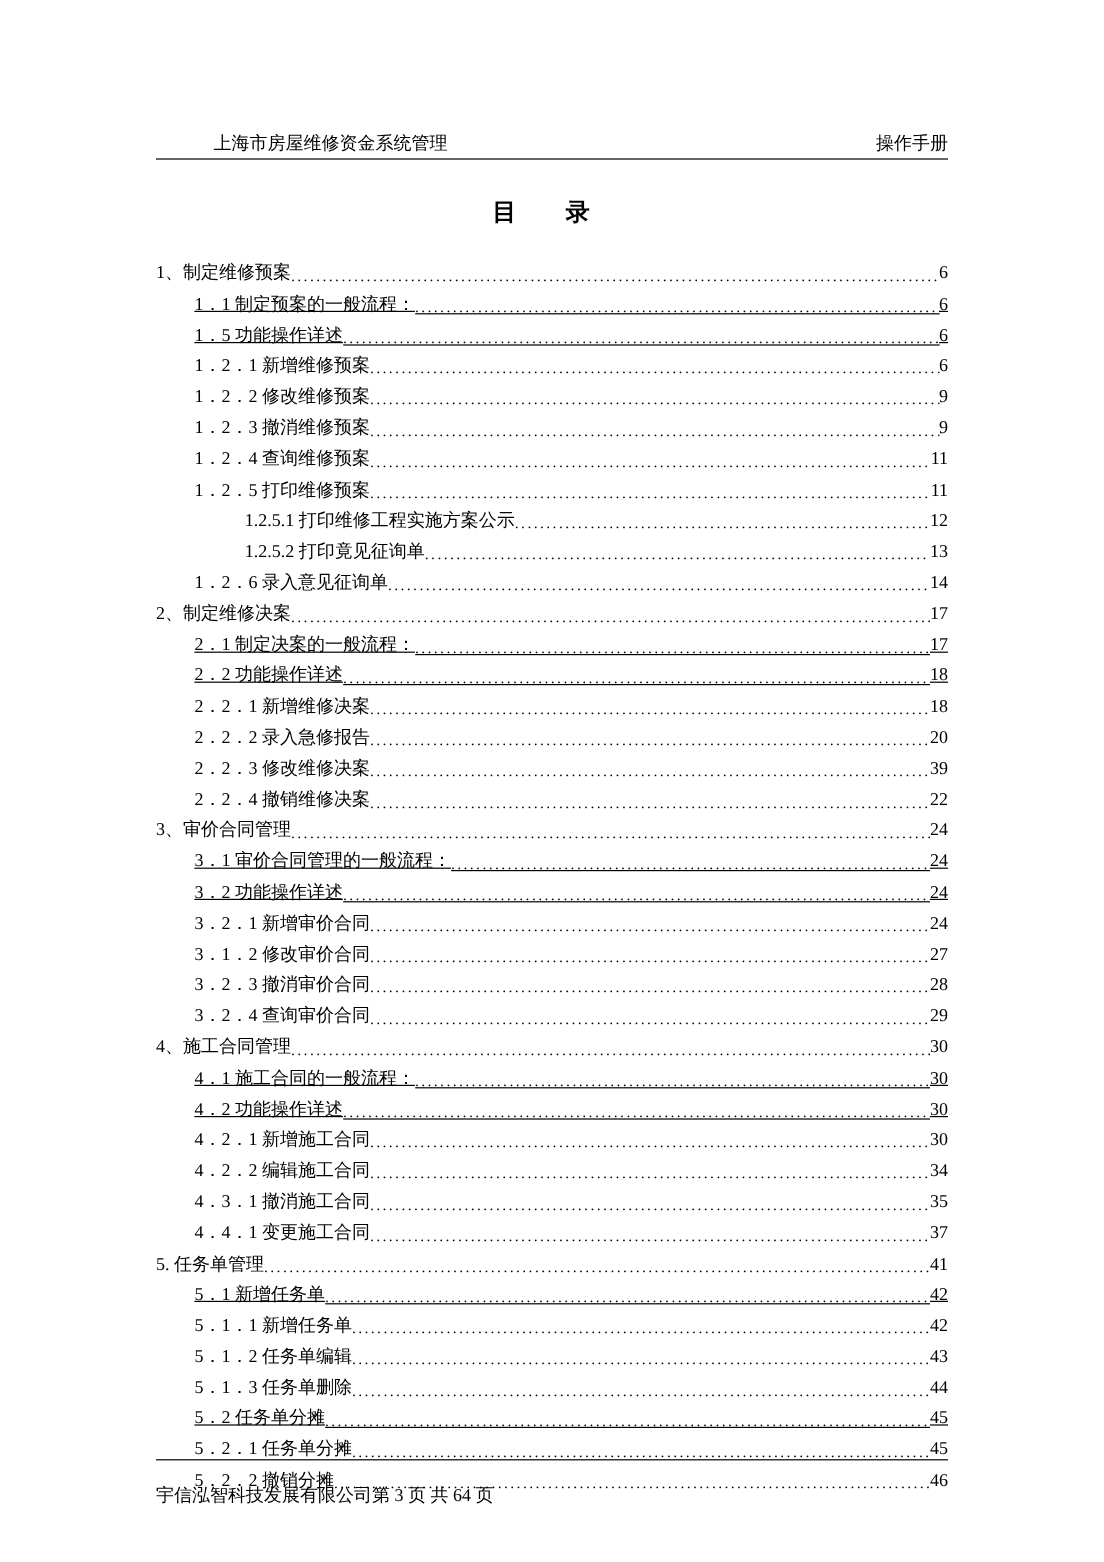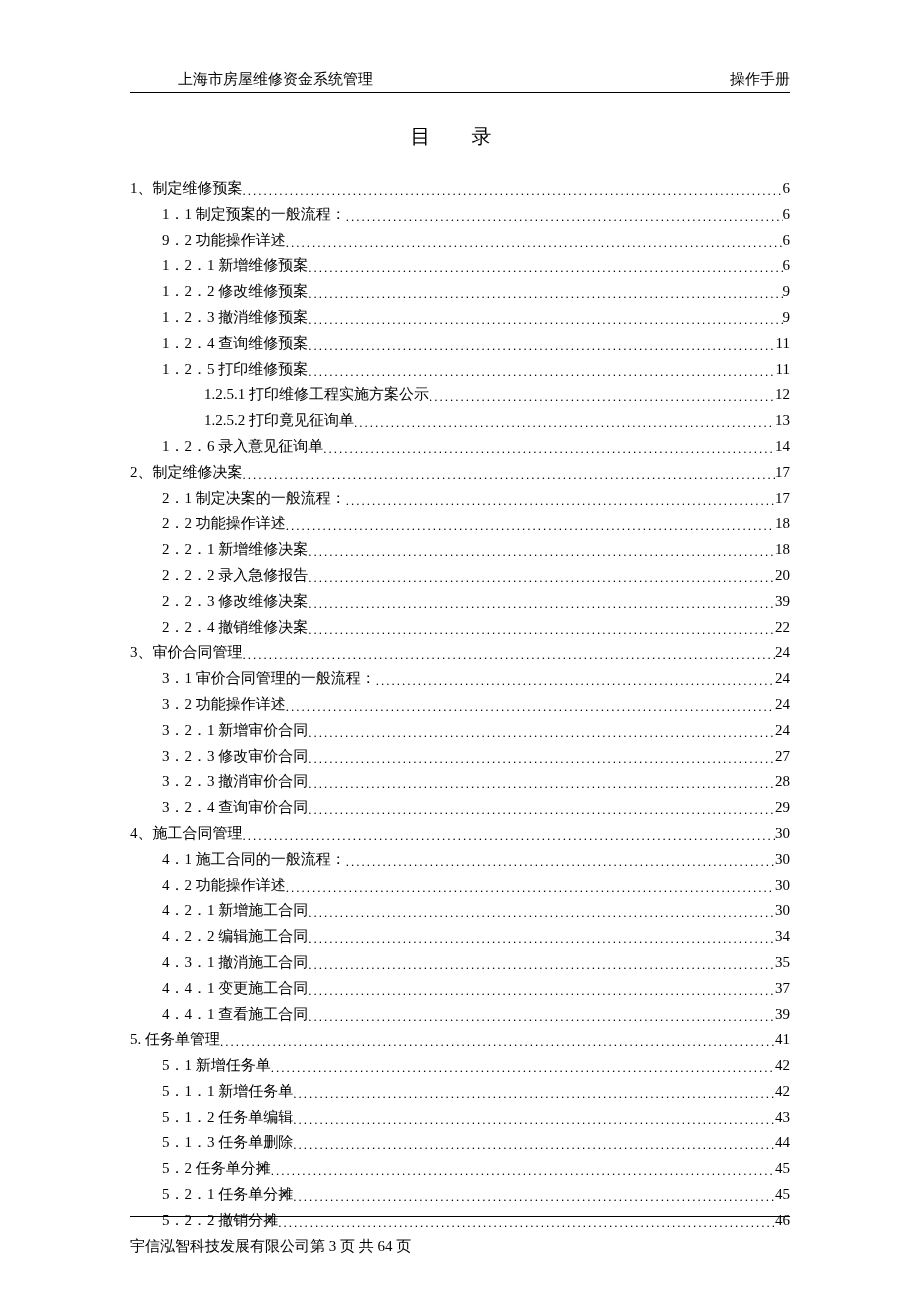--- a/index.html
+++ b/index.html
@@ -18,28 +18,29 @@
     display: flex;
     justify-content: space-between;
     align-items: baseline;
     border-bottom: 1.2px solid #000;
     padding-bottom: 3px;
     margin-bottom: 30px;
   }
   .header-left {
     font-size: 15px;
     padding-left: 48px;
+    margin-top: 40px;
   }
   .header-right {
     font-size: 15px;
   }
   .title {
     text-align: center;
     font-size: 20px;
-    font-weight: normal;
+    font-weight: bold;
     letter-spacing: 18px;
     margin-bottom: 26px;
   }
   .toc {
     font-size: 15px;
   }
   .toc-entry {
     display: flex;
     align-items: baseline;
     white-space: nowrap;
@@ -59,21 +60,21 @@
     top: 2px;
   }
   .toc-dots::before {
     content: "..............................................................................................................................................................................................................";
   }
   .toc-page {
     flex: 0 0 auto;
     font-family: "Times New Roman", serif;
   }
   .lvl-0 { padding-left: 0; }
-  .lvl-1 { padding-left: 32px; }
+  .lvl-1 { padding-left: 32px; text-decoration: underline; }
   .lvl-2 { padding-left: 32px; }
   .lvl-3 { padding-left: 74px; }
   .footer {
     position: absolute;
     left: 130px;
     right: 130px;
     bottom: 46px;
     display: flex;
     align-items: baseline;
     border-top: 1.2px solid #000;
@@ -105,21 +106,21 @@
         <span class="toc-label">1、制定维修预案</span>
         <span class="toc-dots"></span>
         <span class="toc-page">6</span>
       </div>
       <div class="toc-entry lvl-1">
         <span class="toc-label">1．1 制定预案的一般流程：</span>
         <span class="toc-dots"></span>
         <span class="toc-page">6</span>
       </div>
       <div class="toc-entry lvl-1">
-        <span class="toc-label">9．2 功能操作详述</span>
+        <span class="toc-label">1．5 功能操作详述</span>
         <span class="toc-dots"></span>
         <span class="toc-page">6</span>
       </div>
       <div class="toc-entry lvl-2">
         <span class="toc-label">1．2．1 新增维修预案</span>
         <span class="toc-dots"></span>
         <span class="toc-page">6</span>
       </div>
       <div class="toc-entry lvl-2">
         <span class="toc-label">1．2．2 修改维修预案</span>
@@ -205,21 +206,21 @@
         <span class="toc-label">3．2 功能操作详述</span>
         <span class="toc-dots"></span>
         <span class="toc-page">24</span>
       </div>
       <div class="toc-entry lvl-2">
         <span class="toc-label">3．2．1 新增审价合同</span>
         <span class="toc-dots"></span>
         <span class="toc-page">24</span>
       </div>
       <div class="toc-entry lvl-2">
-        <span class="toc-label">3．2．3 修改审价合同</span>
+        <span class="toc-label">3．1．2 修改审价合同</span>
         <span class="toc-dots"></span>
         <span class="toc-page">27</span>
       </div>
       <div class="toc-entry lvl-2">
         <span class="toc-label">3．2．3 撤消审价合同</span>
         <span class="toc-dots"></span>
         <span class="toc-page">28</span>
       </div>
       <div class="toc-entry lvl-2">
         <span class="toc-label">3．2．4 查询审价合同</span>
@@ -253,25 +254,20 @@
       </div>
       <div class="toc-entry lvl-2">
         <span class="toc-label">4．3．1 撤消施工合同</span>
         <span class="toc-dots"></span>
         <span class="toc-page">35</span>
       </div>
       <div class="toc-entry lvl-2">
         <span class="toc-label">4．4．1 变更施工合同</span>
         <span class="toc-dots"></span>
         <span class="toc-page">37</span>
-      </div>
-      <div class="toc-entry lvl-2">
-        <span class="toc-label">4．4．1 查看施工合同</span>
-        <span class="toc-dots"></span>
-        <span class="toc-page">39</span>
       </div>
       <div class="toc-entry lvl-0">
         <span class="toc-label">5.  任务单管理</span>
         <span class="toc-dots"></span>
         <span class="toc-page">41</span>
       </div>
       <div class="toc-entry lvl-1">
         <span class="toc-label">5．1 新增任务单</span>
         <span class="toc-dots"></span>
         <span class="toc-page">42</span>

